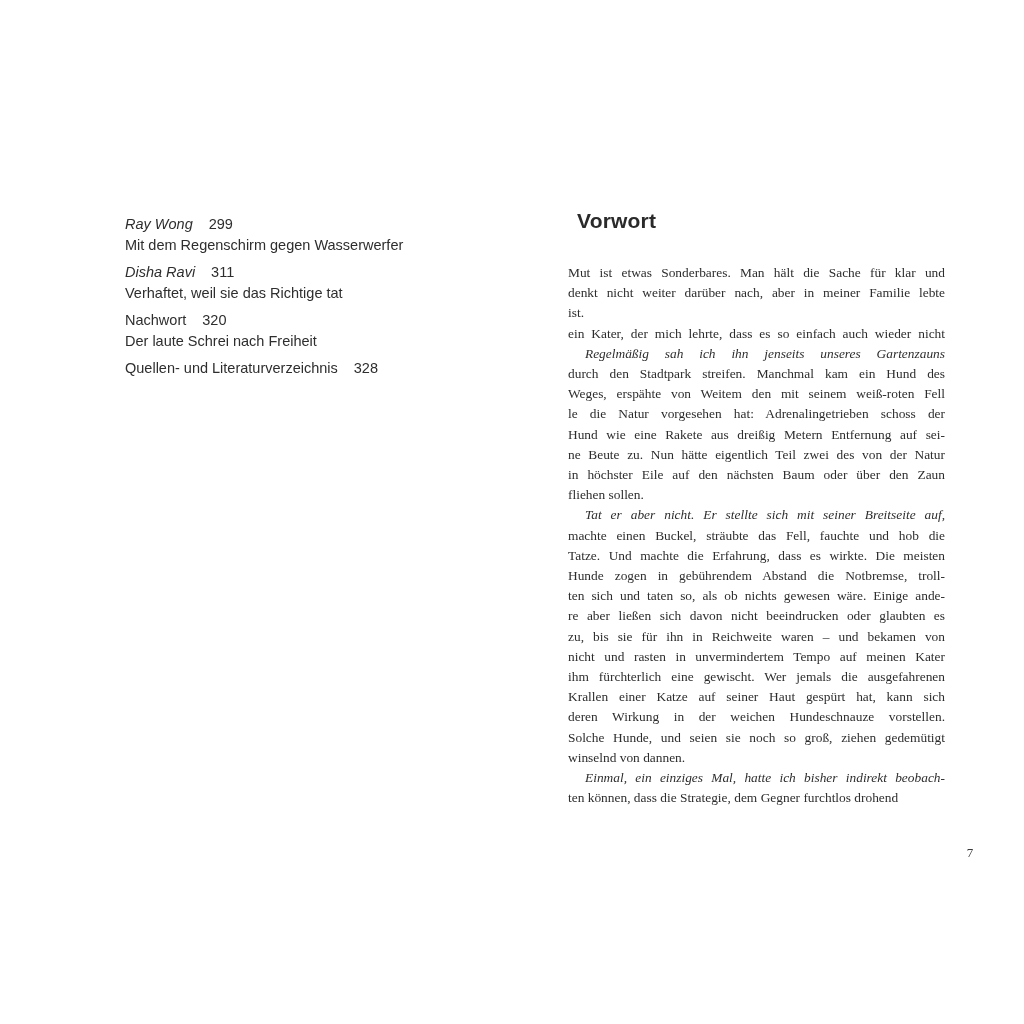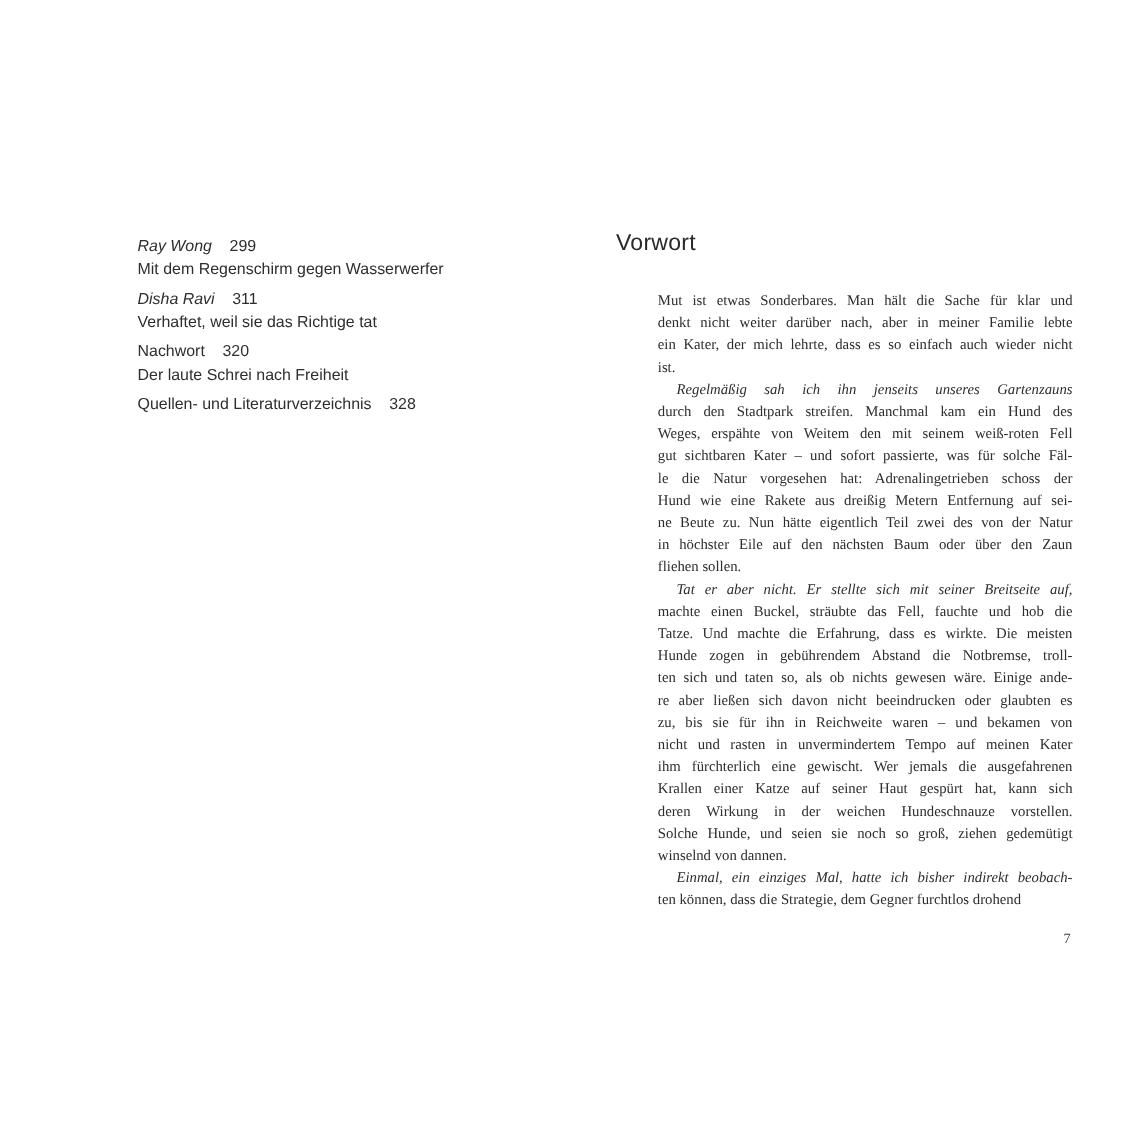--- a/index.html
+++ b/index.html
@@ -27,33 +27,33 @@
     color: #2e2e2e;
   }
   .toc-entry { margin-bottom: 7px; }
   .toc-title-line, .toc-subtitle { line-height: 20.5px; white-space: nowrap; }
   .toc-title.italic { font-style: italic; }
   .toc-page { margin-left: 16px; }
 
   
   #preface-heading {
     position: absolute;
-    left: 560px;
+    left: 577px;
     top: 206px;
     margin: 0;
     font-family: "Liberation Sans", sans-serif;
     font-size: 21px;
-    font-weight: 400;
+    font-weight: 700;
     letter-spacing: 0.2px;
     color: #2a2a2a;
     line-height: 30px;
   }
   #preface-body {
     position: absolute;
-    left: 598px;
+    left: 568px;
     top: 263px;
     width: 377px;
     font-family: "Liberation Serif", serif;
     font-size: 13.4px;
     color: #2d2d2d;
   }
   .bline {
     line-height: 20.2px;
     text-align: justify;
     text-align-last: justify;
@@ -97,26 +97,25 @@
         </div>
       </div>
   </div>
 
   <div>
     <h1 id="preface-heading">Vorwort</h1>
 
     <div id="preface-body">
         <div class="bline">Mut ist etwas Sonderbares. Man hält die Sache für klar und</div>
         <div class="bline">denkt nicht weiter darüber nach, aber in meiner Familie lebte</div>
+        <div class="bline last">ist.</div>
         <div class="bline">ein Kater, der mich lehrte, dass es so einfach auch wieder nicht</div>
-        <div class="bline last">ist.</div>
         <div class="bline indent">Regelmäßig sah ich ihn jenseits unseres Gartenzauns</div>
         <div class="bline">durch den Stadtpark streifen. Manchmal kam ein Hund des</div>
         <div class="bline">Weges, erspähte von Weitem den mit seinem weiß-roten Fell</div>
-        <div class="bline">gut sichtbaren Kater – und sofort passierte, was für solche Fäl-</div>
         <div class="bline">le die Natur vorgesehen hat: Adrenalingetrieben schoss der</div>
         <div class="bline">Hund wie eine Rakete aus dreißig Metern Entfernung auf sei-</div>
         <div class="bline">ne Beute zu. Nun hätte eigentlich Teil zwei des von der Natur</div>
         <div class="bline">in höchster Eile auf den nächsten Baum oder über den Zaun</div>
         <div class="bline last">fliehen sollen.</div>
         <div class="bline indent">Tat er aber nicht. Er stellte sich mit seiner Breitseite auf,</div>
         <div class="bline">machte einen Buckel, sträubte das Fell, fauchte und hob die</div>
         <div class="bline">Tatze. Und machte die Erfahrung, dass es wirkte. Die meisten</div>
         <div class="bline">Hunde zogen in gebührendem Abstand die Notbremse, troll-</div>
         <div class="bline">ten sich und taten so, als ob nichts gewesen wäre. Einige ande-</div>

